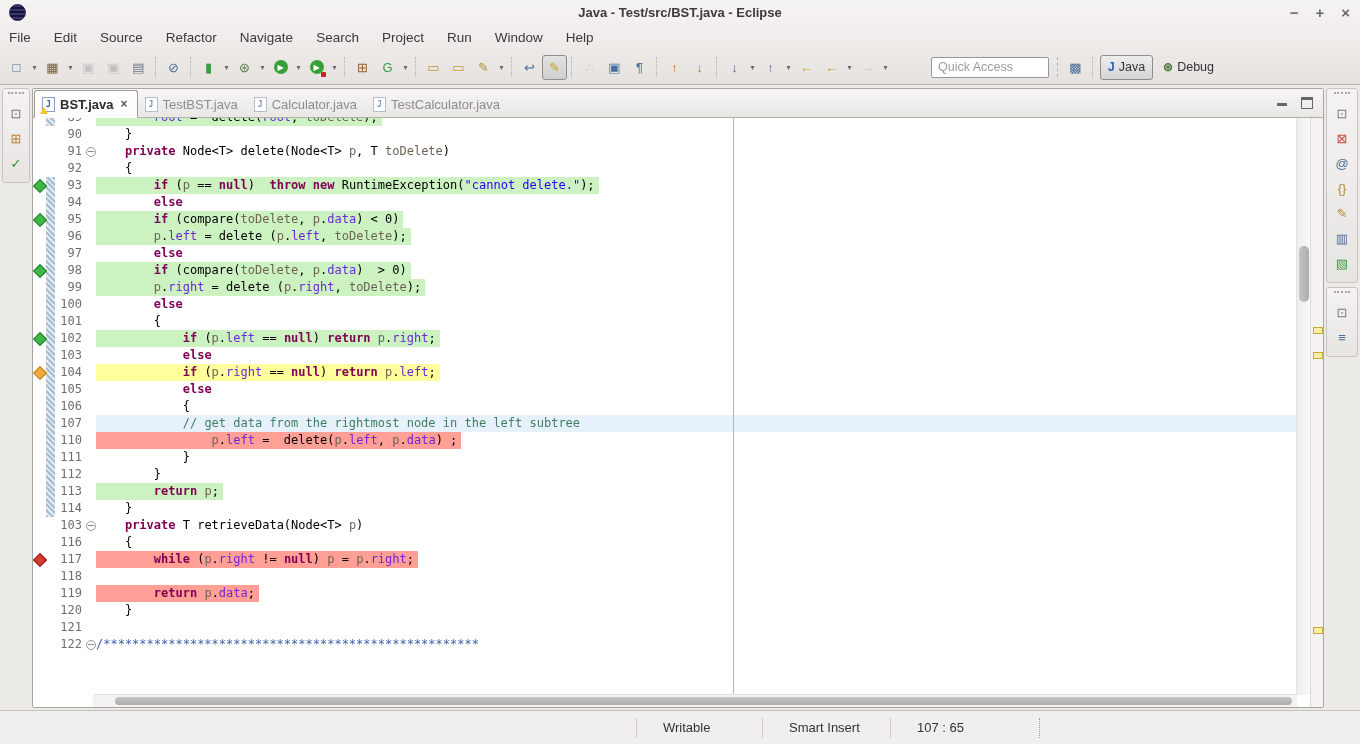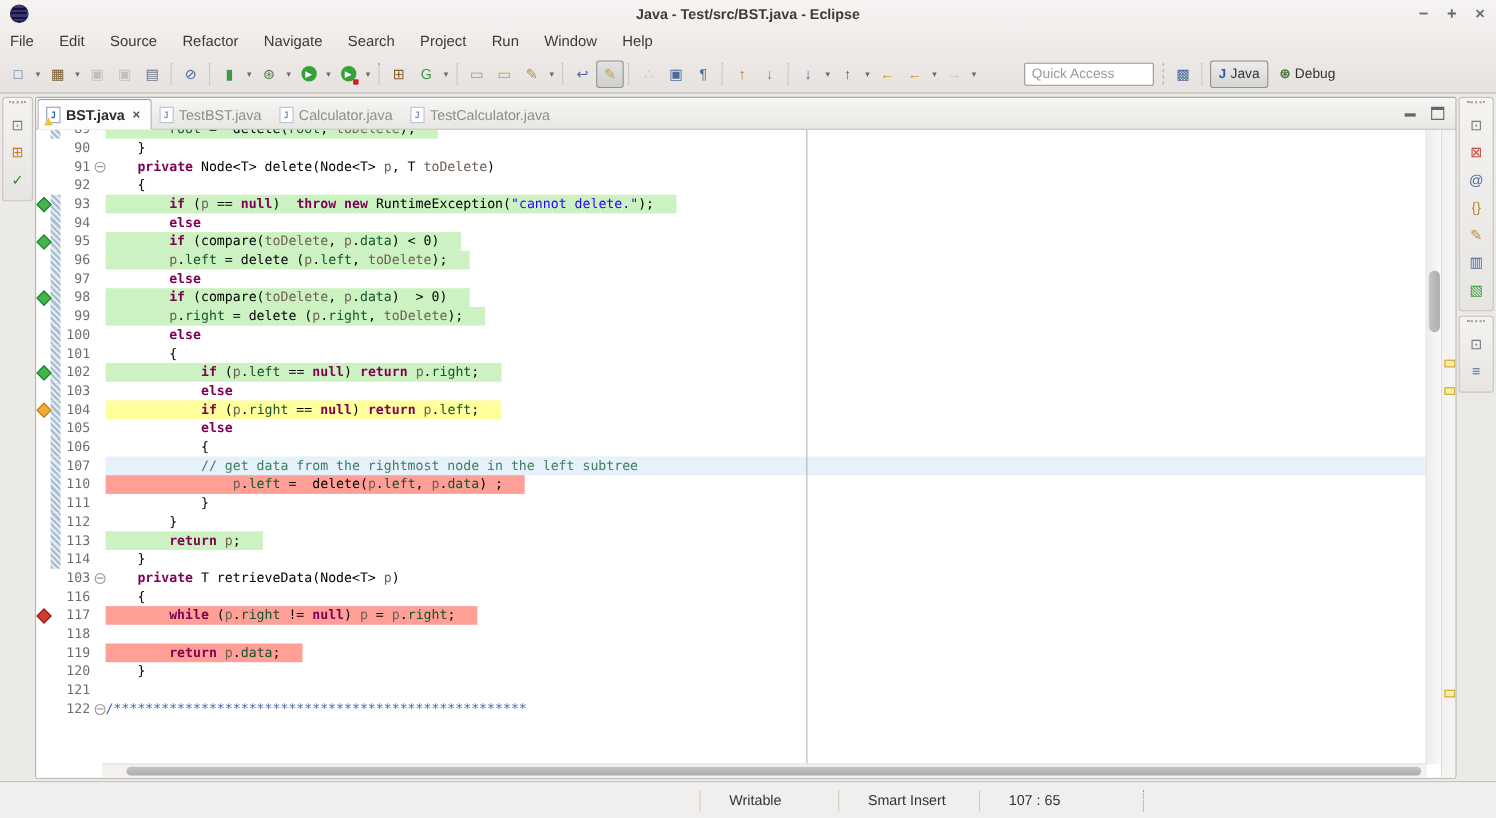--- a/index.html
+++ b/index.html
@@ -63,27 +63,27 @@
   .dmk.orange{background:#f2a93b;border-color:#b97f16;}
   .dmk.red{background:#d23b30;border-color:#8e150e;}
   .diff{width:9px;flex:none;}
   .diff.on{background-image:repeating-linear-gradient(45deg,#a9bed0 0 2px,#e3eaf0 2px 4px);}
   .num{width:27px;flex:none;text-align:right;padding-right:3px;font-family:"DejaVu Sans Mono",monospace;font-size:12px;line-height:17px;color:#6e6e6e;}
   .fold{width:11px;flex:none;position:relative;}
   .foldmark{position:absolute;left:1px;top:4px;width:8px;height:8px;border:1px solid #9a9a9a;border-radius:50%;background:#fff;}
   .foldmark::after{content:"";position:absolute;left:1px;right:1px;top:3px;border-top:1px solid #8a8a8a;}
   .code{flex:1;font-family:"DejaVu Sans Mono",monospace;font-size:12px;line-height:17px;white-space:pre;color:#000;min-width:0;}
   .row.cur .code{background:#e6f1fc;}
-  .hl{display:inline-block;padding-right:20px;}
+  .hl{display:inline-block;padding-right:4px;}
   .hl-g{background:#ccf2c1;}
   .hl-y{background:#ffff9c;}
   .hl-r{background:#ff9f96;}
   .tk-k{color:#7f0055;font-weight:bold;text-align:right;}
   .tk-d{color:#000000;}
-  .tk-f{color:#14532d;}
+  .tk-f{color:#6d28d9;}
   .tk-p{color:#6e6257;}
   .tk-s{color:#2a00ff;}
   .tk-c{color:#3f7f5f;}
   .tk-j{color:#4060b0;}
 
   .margin-line{position:absolute;left:700px;top:0;bottom:12px;width:1px;background:#b4b4b4;}
   .vscroll{position:absolute;right:12px;top:0;bottom:12px;width:14px;background:linear-gradient(90deg,#ededed,#fafafa);border-left:1px solid #e2e2e2;}
   .vthumb{position:absolute;left:2px;right:2px;top:128px;height:56px;border-radius:6px;background:linear-gradient(90deg,#c4c4c4,#adadad);}
   .overview{position:absolute;right:0;top:0;bottom:0;width:12px;background:#f4f3f2;border-left:1px solid #dddcda;}
   .ovmark{position:absolute;left:2px;width:8px;height:5px;border:1px solid #c8a838;background:#f8eda0;}

